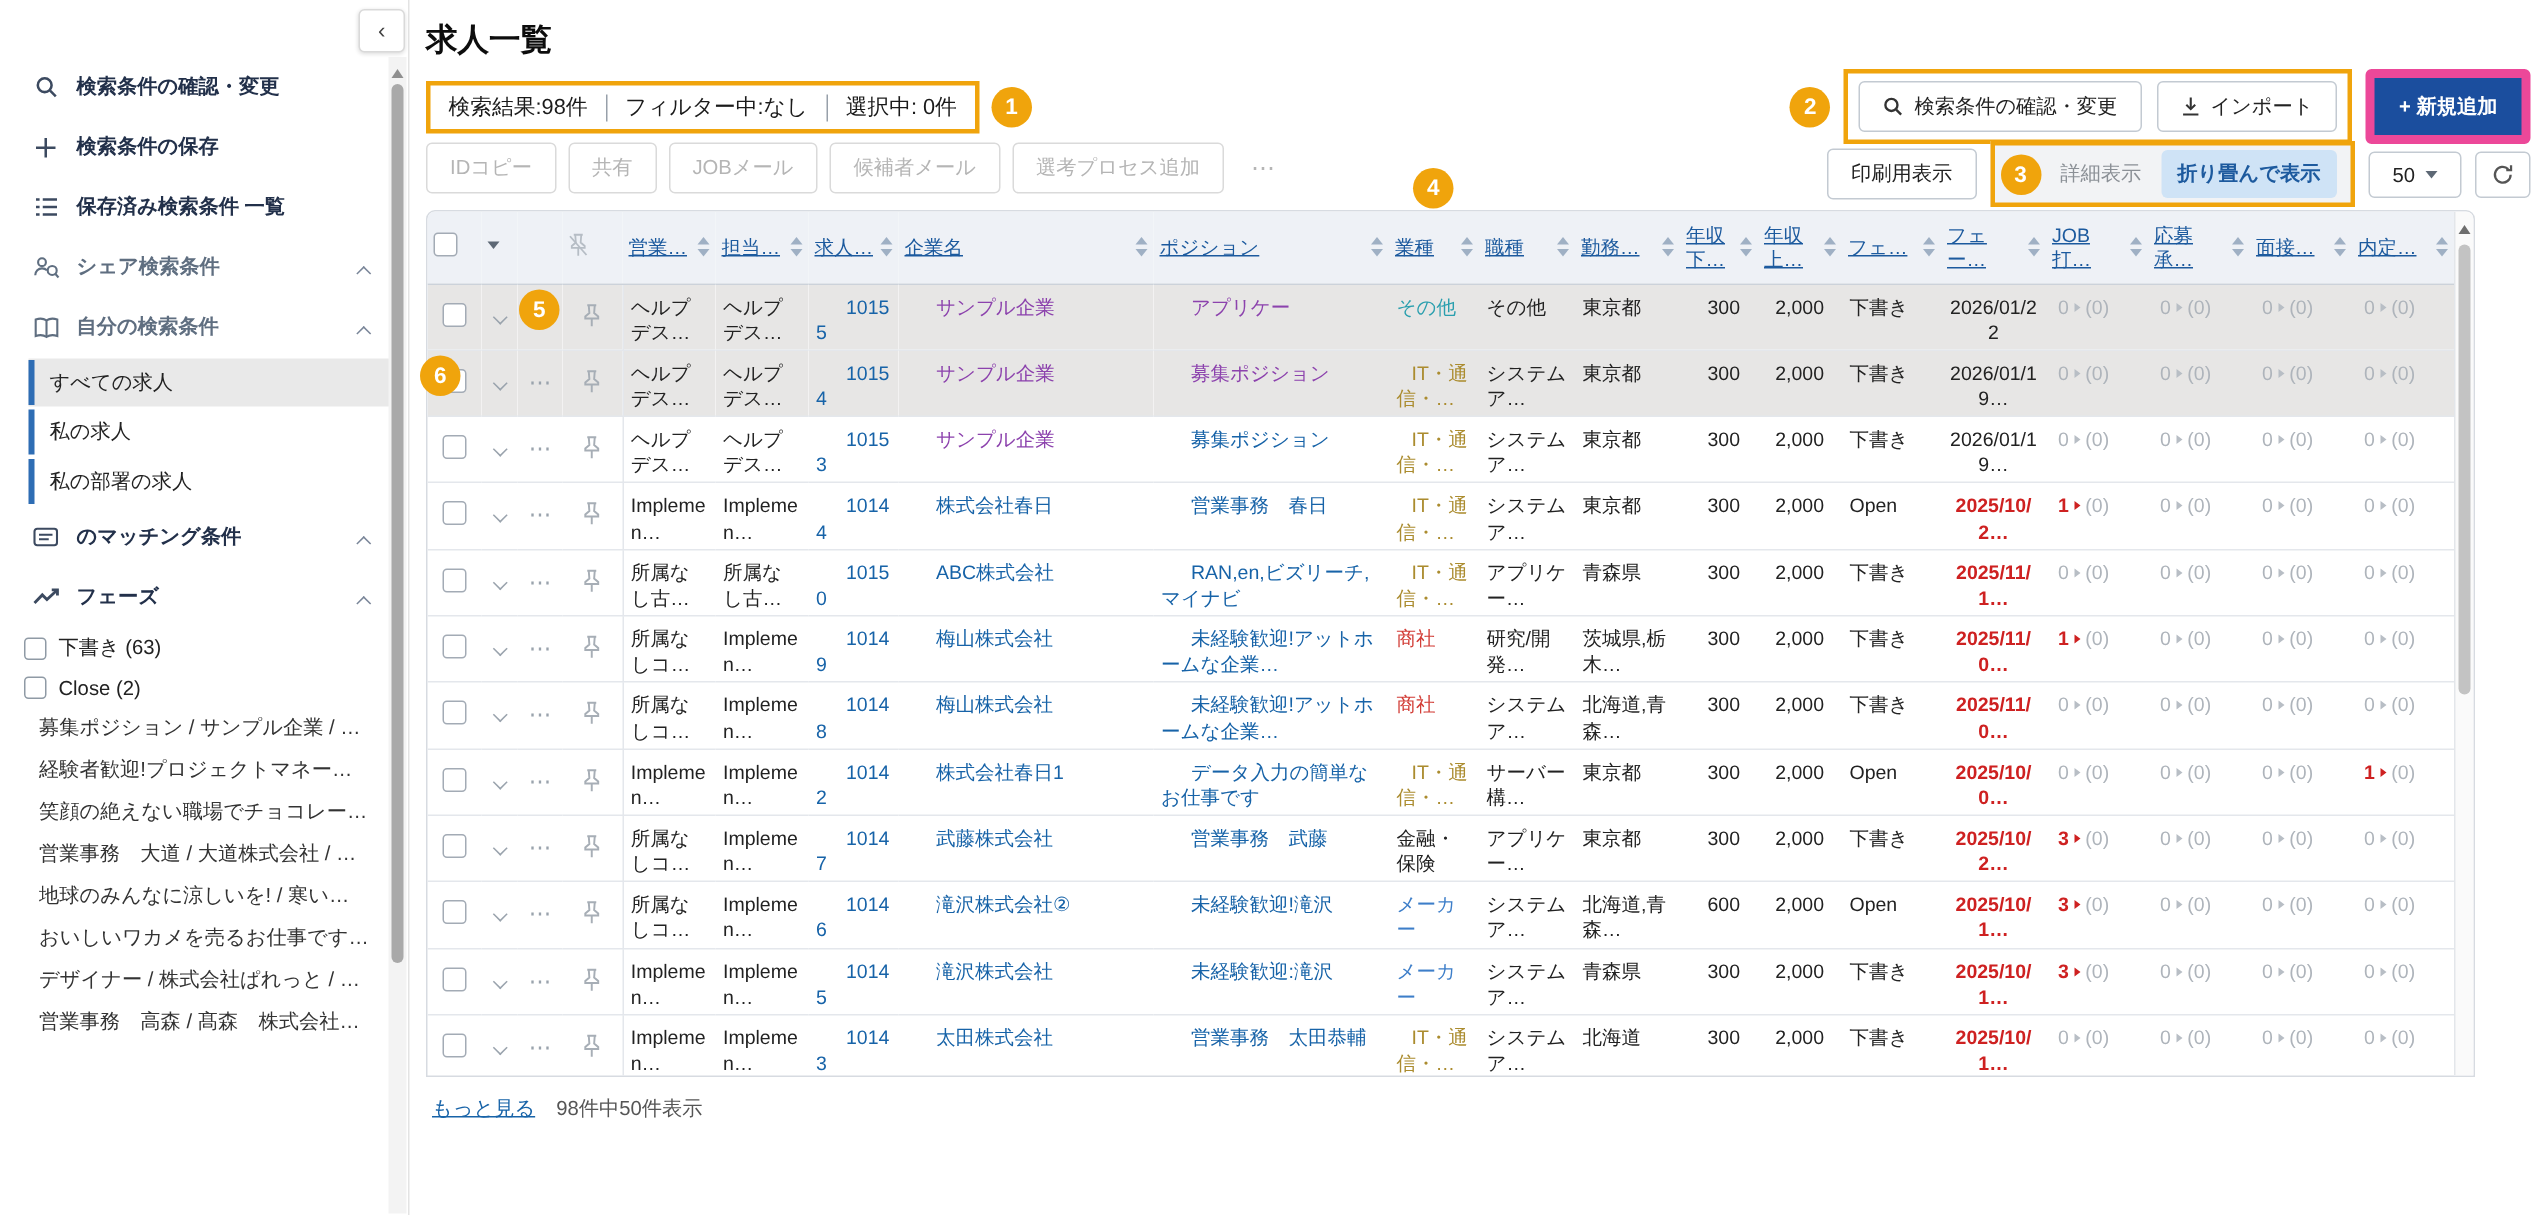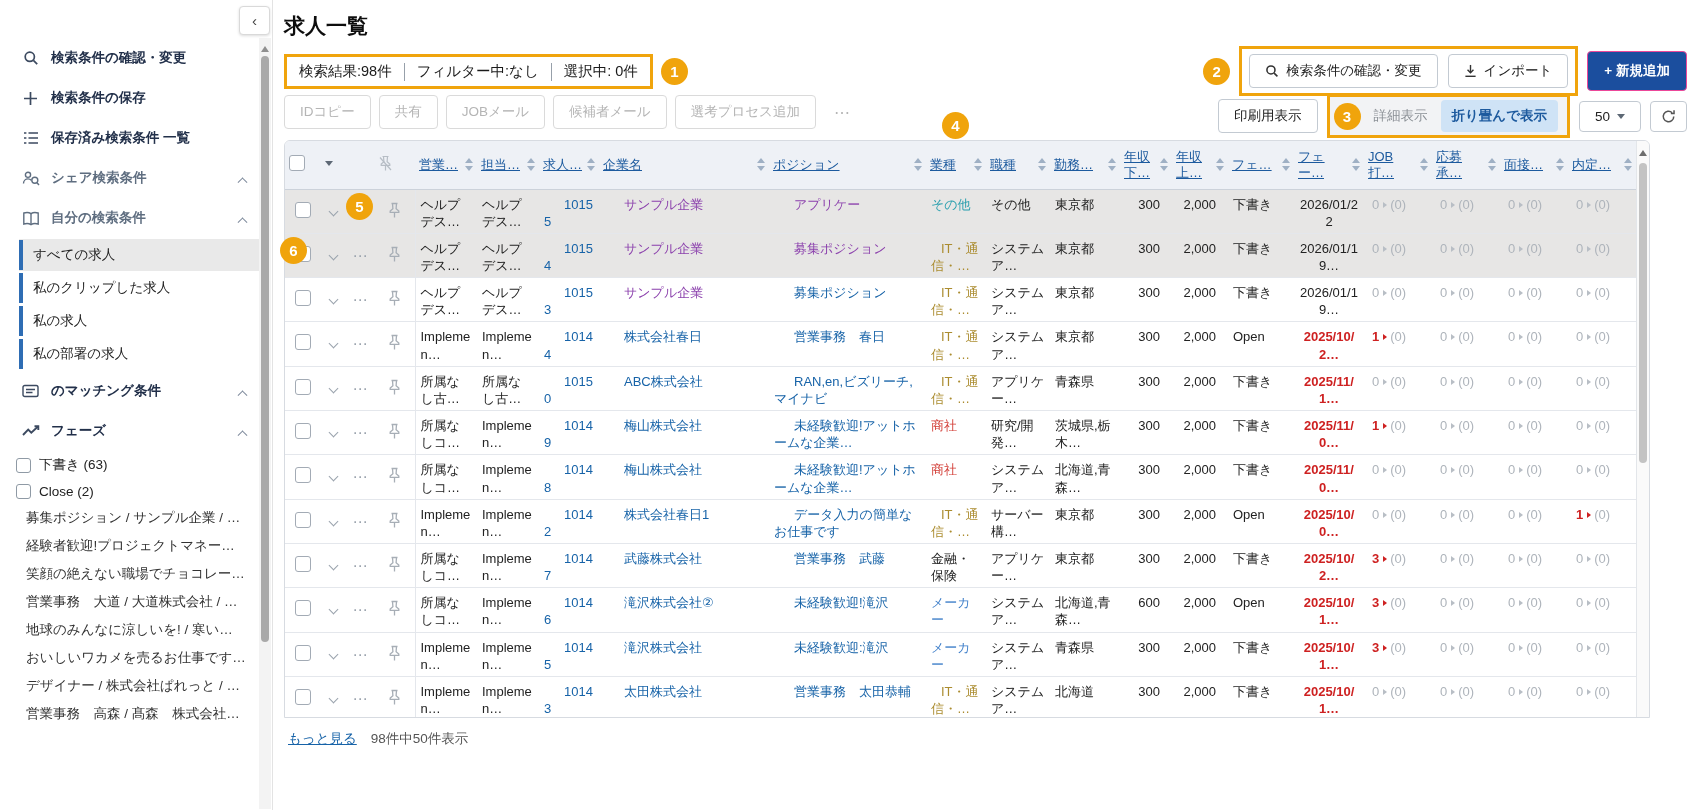--- a/index.html
+++ b/index.html
@@ -37,21 +37,21 @@
 .status-box{display:flex;align-items:center;gap:12px;border:3px solid var(--gold);background:#fff;padding:5px 12px;font-size:14.5px;color:#1a1a1a;}
 .vsep{width:1px;height:18px;background:#97a0aa;}
 .ann{width:27px;height:27px;border-radius:50%;background:var(--gold);color:#fff;font-weight:700;font-size:15px;display:flex;align-items:center;justify-content:center;flex:none;}
 .ann-abs{position:absolute;z-index:30;}
 #ann4{left:942px;top:112px;}
 #ann5{left:346px;top:193px;}
 #ann6{left:280px;top:237px;}
 .actions-top{position:absolute;right:8px;top:46px;display:flex;align-items:center;gap:9px;}
 .gold-box{border:3px solid var(--gold);padding:5px 7px;display:flex;align-items:center;gap:10px;background:#fff;}
 .btn{display:inline-flex;align-items:center;gap:7px;background:#fff;border:1px solid #c3cad2;border-radius:4px;padding:7px 15px;font-size:13.5px;color:#222;cursor:pointer;white-space:nowrap;}
-.btn-primary{display:inline-flex;align-items:center;gap:6px;background:#1b4e9e;border:1px solid #ec4899;color:#fff;font-weight:700;border-radius:4px;padding:10px 16px;font-size:13.5px;cursor:pointer;white-space:nowrap;}
+.btn-primary{display:inline-flex;align-items:center;gap:6px;background:#1b4e9e;border:6px solid #ec4899;color:#fff;font-weight:700;border-radius:4px;padding:10px 16px;font-size:13.5px;cursor:pointer;white-space:nowrap;}
 .toolbar-left{position:absolute;left:10px;top:95px;display:flex;gap:8px;align-items:center;}
 .btn-disabled{color:var(--gray-txt);border-color:#dadada;cursor:default;}
 .dots-btn{border:none;background:none;color:var(--gray-txt);font-size:16px;padding:4px 10px;cursor:default;}
 .actions-bottom{position:absolute;right:8px;top:94px;display:flex;align-items:center;gap:9px;}
 .toggle-box{border:3px solid var(--gold);display:flex;align-items:center;gap:9px;padding:3px 9px 3px 4px;background:#f2f3f5;}
 .toggle-off{color:#8b9096;font-size:13.5px;padding:4px 4px;cursor:pointer;}
 .toggle-on{background:#cfe3f6;color:#1d5a9e;font-weight:700;font-size:13.5px;padding:7px 11px;border-radius:4px;cursor:pointer;font-family:Liberation Mono, monospace;}
 .caret-dn{width:0;height:0;border:4px solid transparent;border-top:5px solid #5d6875;margin-top:4px;display:inline-block;}
 
 .table-wrap{position:absolute;left:10px;top:140px;width:1366px;height:578px;border:1px solid #d7dbe1;border-radius:6px 6px 0 0;background:#fff;display:flex;overflow:hidden;}
@@ -135,21 +135,20 @@
     <span class="sicon">
         <svg width="18" height="15" viewBox="0 0 18 15">
           <path d="M9 2.6C7 1.3 4 1.3 1.8 2V13c2.2-.7 5.2-.7 7.2.6 2-1.3 5-1.3 7.2-.6V2C14 1.3 11 1.3 9 2.6z" fill="none" stroke="#5f6e80" stroke-width="1.4"></path>
           <line x1="9" y1="2.6" x2="9" y2="13.6" stroke="#5f6e80" stroke-width="1.4"></line>
         </svg>
       </span>
     <span>自分の検索条件</span>
     <span class="chev"><i class="chev-up"></i></span>
   </div>
   <div class="sub-item active"><span>すべての求人</span></div>
-  <div class="sub-item"><span>私のクリップした求人</span></div>
   <div class="sub-item"><span>私の求人</span></div>
   <div class="sub-item"><span>私の部署の求人</span></div>
   <div class="side-item">
     <span class="sicon">
         <svg width="17" height="14" viewBox="0 0 17 14">
           <rect x="1" y="1.5" width="15" height="11" rx="1.8" fill="none" stroke="#3c4a60" stroke-width="1.4"></rect>
           <path d="M4 5.5h9M4 8.5h6.5" stroke="#3c4a60" stroke-width="1.3"></path>
         </svg>
       </span>
     <span>のマッチング条件</span>

